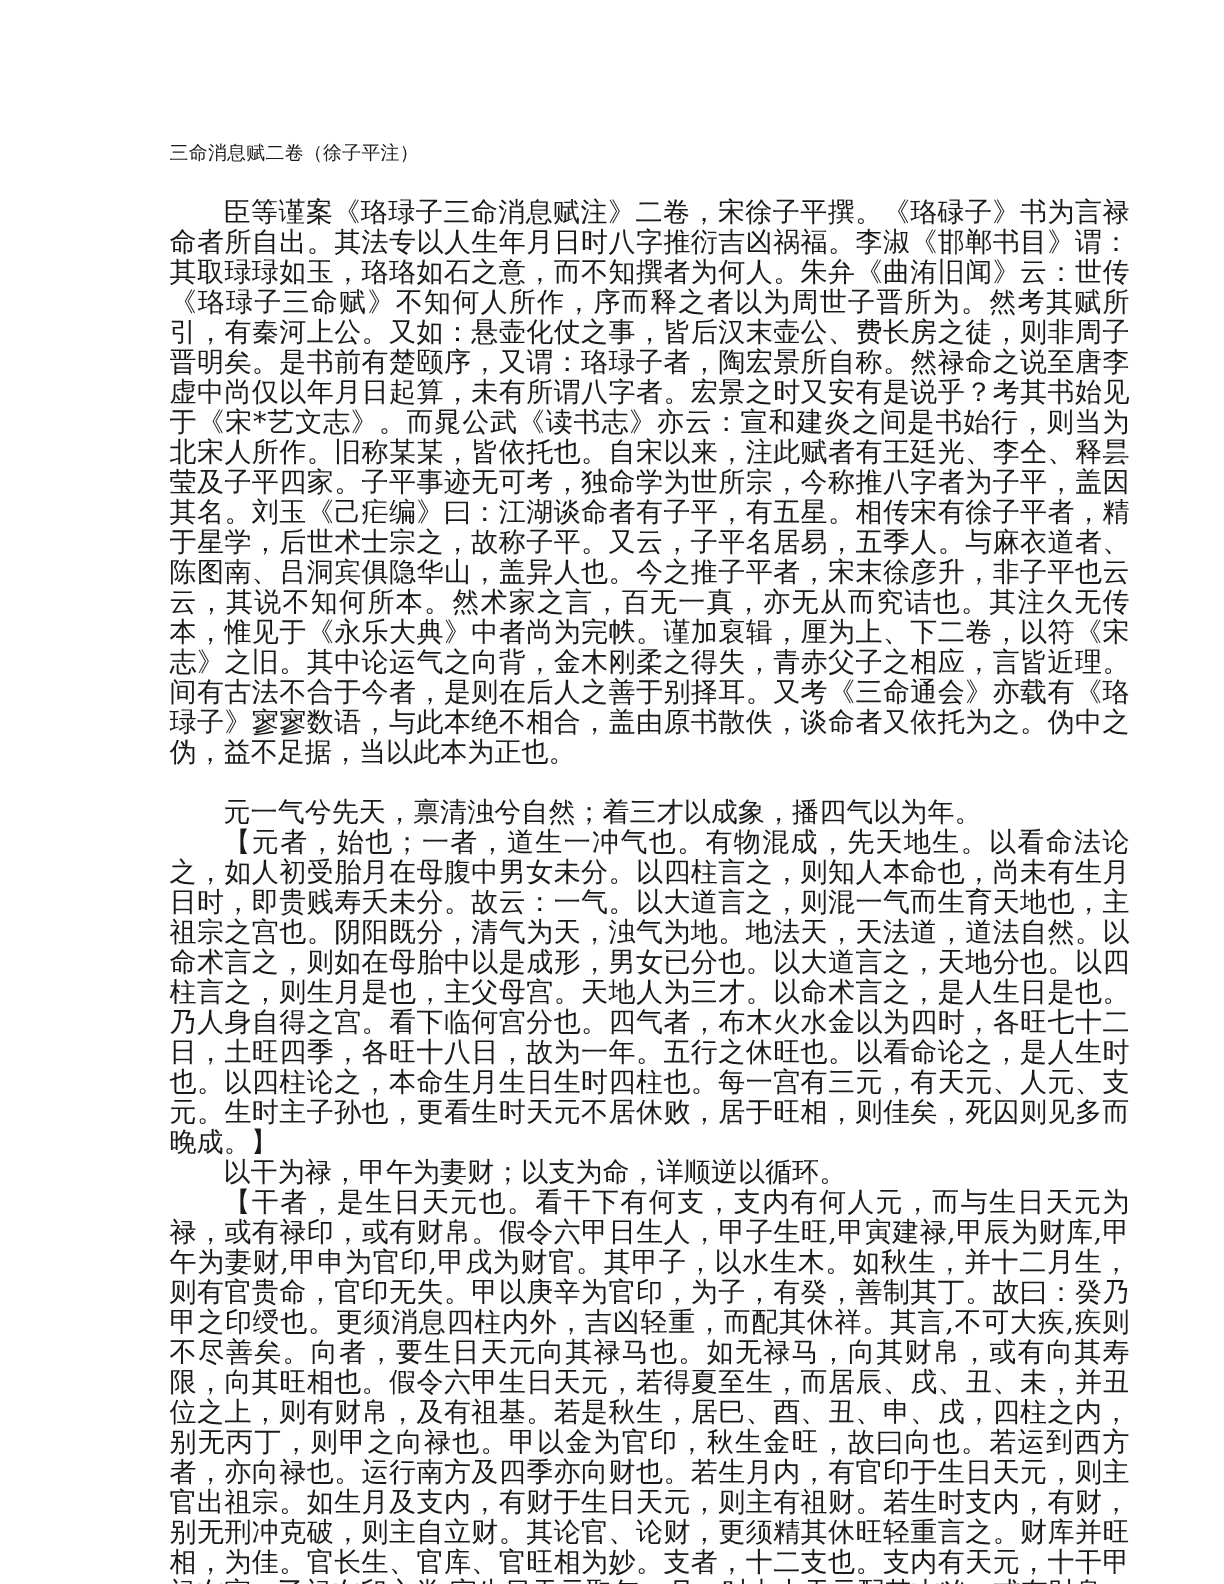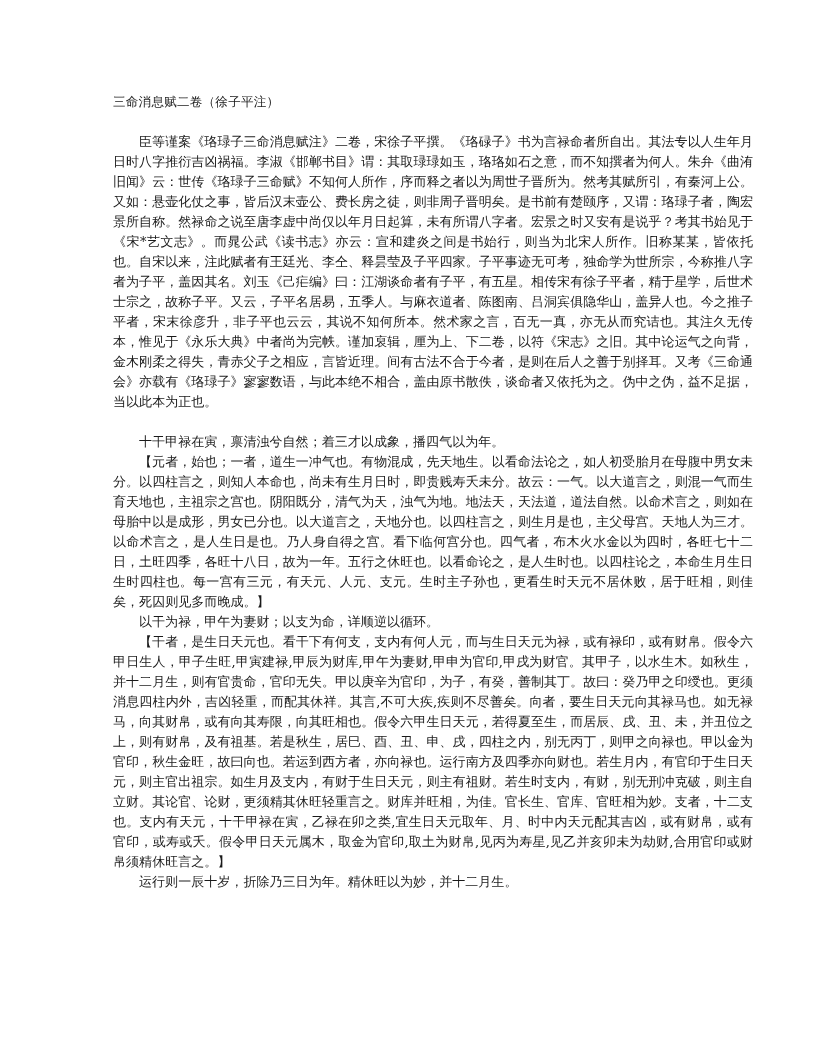--- a/index.html
+++ b/index.html
@@ -23,21 +23,21 @@
     position: relative;
   }
   .doc-title {
     font-size: 12.6px;
     line-height: 20px;
     margin: 0 0 20px 0;
     letter-spacing: 0.2px;
     font-weight: normal;
   }
   .para {
-    font-size: 13px;
+    font-size: 18px;
     line-height: 20px;
     margin: 0;
     text-align: justify;
     text-justify: inter-ideograph;
     text-indent: 2em;
     letter-spacing: 0.05px;
     word-break: break-all;
     hyphens: none;
   }
   .para + .para {
@@ -57,21 +57,21 @@
 
   <h1 class="doc-title">三命消息赋二卷（徐子平注）</h1>
 
   <div class="section">
     <p class="para">臣等谨案《珞琭子三命消息赋注》二卷，宋徐子平撰。《珞碌子》书为言禄命者所自出。其法专以人生年月日时八字推衍吉凶祸福。李淑《邯郸书目》谓：其取琭琭如玉，珞珞如石之意，而不知撰者为何人。朱弁《曲洧旧闻》云：世传《珞琭子三命赋》不知何人所作，序而释之者以为周世子晋所为。然考其赋所引，有秦河上公。又如：悬壶化仗之事，皆后汉末壶公、费长房之徒，则非周子晋明矣。是书前有楚颐序，又谓：珞琭子者，陶宏景所自称。然禄命之说至唐李虚中尚仅以年月日起算，未有所谓八字者。宏景之时又安有是说乎？考其书始见于《宋*艺文志》。而晁公武《读书志》亦云：宣和建炎之间是书始行，则当为北宋人所作。旧称某某，皆依托也。自宋以来，注此赋者有王廷光、李仝、释昙莹及子平四家。子平事迹无可考，独命学为世所宗，今称推八字者为子平，盖因其名。刘玉《己疟编》曰：江湖谈命者有子平，有五星。相传宋有徐子平者，精于星学，后世术士宗之，故称子平。又云，子平名居易，五季人。与麻衣道者、陈图南、吕洞宾俱隐华山，盖异人也。今之推子平者，宋末徐彦升，非子平也云云，其说不知何所本。然术家之言，百无一真，亦无从而究诘也。其注久无传本，惟见于《永乐大典》中者尚为完帙。谨加裒辑，厘为上、下二卷，以符《宋志》之旧。其中论运气之向背，金木刚柔之得失，青赤父子之相应，言皆近理。间有古法不合于今者，是则在后人之善于别择耳。又考《三命通会》亦载有《珞琭子》寥寥数语，与此本绝不相合，盖由原书散佚，谈命者又依托为之。伪中之伪，益不足据，当以此本为正也。</p>
   </div>
 
   <div class="block-gap"></div>
 
   <div class="section">
-    <p class="para">十干甲禄在寅，禀清浊兮自然；着三才以成象，播四气以为年。</p>
+    <p class="para">元一气兮先天，禀清浊兮自然；着三才以成象，播四气以为年。</p>
     <p class="para">【元者，始也；一者，道生一冲气也。有物混成，先天地生。以看命法论之，如人初受胎月在母腹中男女未分。以四柱言之，则知人本命也，尚未有生月日时，即贵贱寿夭未分。故云：一气。以大道言之，则混一气而生育天地也，主祖宗之宫也。阴阳既分，清气为天，浊气为地。地法天，天法道，道法自然。以命术言之，则如在母胎中以是成形，男女已分也。以大道言之，天地分也。以四柱言之，则生月是也，主父母宫。天地人为三才。以命术言之，是人生日是也。乃人身自得之宫。看下临何宫分也。四气者，布木火水金以为四时，各旺七十二日，土旺四季，各旺十八日，故为一年。五行之休旺也。以看命论之，是人生时也。以四柱论之，本命生月生日生时四柱也。每一宫有三元，有天元、人元、支元。生时主子孙也，更看生时天元不居休败，居于旺相，则佳矣，死囚则见多而晚成。】</p>
   </div>
 
   <div class="section">
     <p class="para">以干为禄，甲午为妻财；以支为命，详顺逆以循环。</p>
     <p class="para">【干者，是生日天元也。看干下有何支，支内有何人元，而与生日天元为禄，或有禄印，或有财帛。假令六甲日生人，甲子生旺,甲寅建禄,甲辰为财库,甲午为妻财,甲申为官印,甲戌为财官。其甲子，以水生木。如秋生，并十二月生，则有官贵命，官印无失。甲以庚辛为官印，为子，有癸，善制其丁。故曰：癸乃甲之印绶也。更须消息四柱内外，吉凶轻重，而配其休祥。其言,不可大疾,疾则不尽善矣。向者，要生日天元向其禄马也。如无禄马，向其财帛，或有向其寿限，向其旺相也。假令六甲生日天元，若得夏至生，而居辰、戌、丑、未，并丑位之上，则有财帛，及有祖基。若是秋生，居巳、酉、丑、申、戌，四柱之内，别无丙丁，则甲之向禄也。甲以金为官印，秋生金旺，故曰向也。若运到西方者，亦向禄也。运行南方及四季亦向财也。若生月内，有官印于生日天元，则主官出祖宗。如生月及支内，有财于生日天元，则主有祖财。若生时支内，有财，别无刑冲克破，则主自立财。其论官、论财，更须精其休旺轻重言之。财库并旺相，为佳。官长生、官库、官旺相为妙。支者，十二支也。支内有天元，十干甲禄在寅，乙禄在卯之类,宜生日天元取年、月、时中内天元配其吉凶，或有财帛，或有官印，或寿或夭。假令甲日天元属木，取金为官印,取土为财帛,见丙为寿星,见乙并亥卯未为劫财,合用官印或财帛须精休旺言之。】</p>
   </div>
 
   <div class="section">
     <p class="para">运行则一辰十岁，折除乃三日为年。精休旺以为妙，并十二月生。</p>

